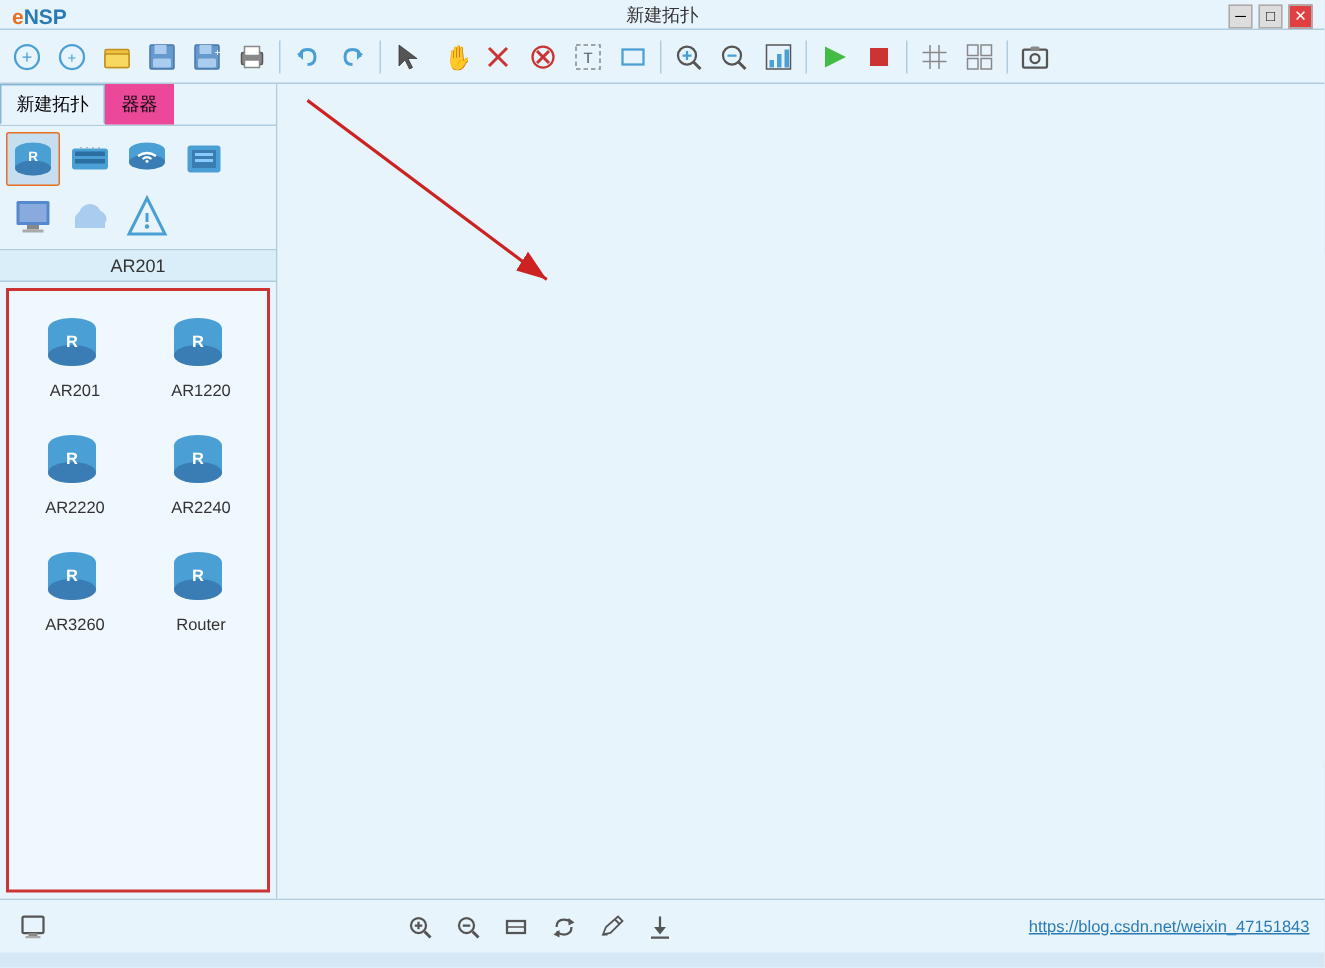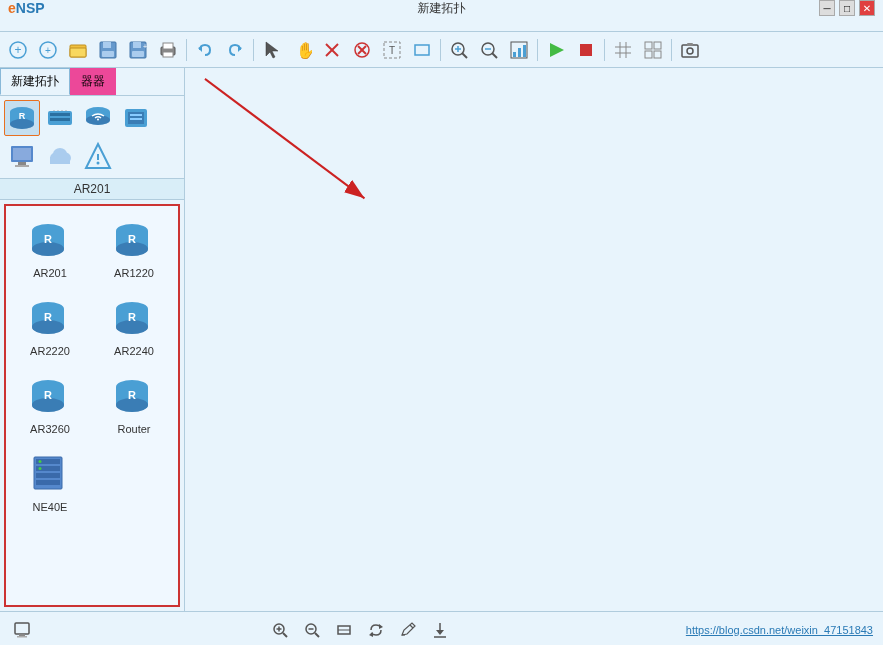--- a/index.html
+++ b/index.html
@@ -10,23 +10,23 @@
       font-family: 'SimSun', 'Microsoft YaHei', Arial, sans-serif;
       font-size: 12px;
       overflow: hidden;
       position: relative;
     }
 
     
     .title-bar {
       background: #e8f4fc;
       border-bottom: 1px solid #b0ccdd;
-      height: 32px;
-      display: flex;
-      align-items: flex-start;
+      height: 20px;
+      display: flex;
+      align-items: flex-end;
       padding: 0 8px;
       justify-content: space-between;
     }
     .title-left {
       display: flex;
       align-items: center;
       gap: 6px;
     }
     .title-logo {
       color: #2a7ab5;
@@ -571,35 +571,20 @@
               <ellipse cx="22" cy="32" rx="16" ry="7" fill="#2a6fa0" opacity="0.5"></ellipse>
               <ellipse cx="22" cy="14" rx="16" ry="7" fill="#4a9fd4"></ellipse>
               <rect x="6" y="14" width="32" height="18" fill="#4a9fd4"></rect>
               <ellipse cx="22" cy="32" rx="16" ry="7" fill="#3a7db5"></ellipse>
               <text x="22" y="26" text-anchor="middle" font-size="11" font-weight="bold" fill="white">R</text>
             </svg>
           </div>
           <div class="device-name">Router</div>
         </div>
 
-        <div class="device-item">
-          <div class="device-icon">
-            <svg width="44" height="44" viewBox="0 0 44 44">
-
-              <rect x="8" y="6" width="28" height="32" rx="1" fill="#5588cc" stroke="#3a6aaa" stroke-width="1"></rect>
-              <rect x="10" y="8" width="24" height="5" fill="#3a6aaa"></rect>
-              <rect x="10" y="15" width="24" height="5" fill="#3a6aaa"></rect>
-              <rect x="10" y="22" width="24" height="5" fill="#3a6aaa"></rect>
-              <rect x="10" y="29" width="24" height="5" fill="#3a6aaa"></rect>
-              <circle cx="14" cy="10.5" r="1.5" fill="#44cc44"></circle>
-              <circle cx="14" cy="17.5" r="1.5" fill="#44cc44"></circle>
-            </svg>
-          </div>
-          <div class="device-name">NE40E</div>
-        </div>
 
 
       </div>
     </div>
 
   </div>
 
   <div class="canvas-area">
 
     <svg class="arrow-overlay" viewBox="0 0 700 500" preserveAspectRatio="none">

